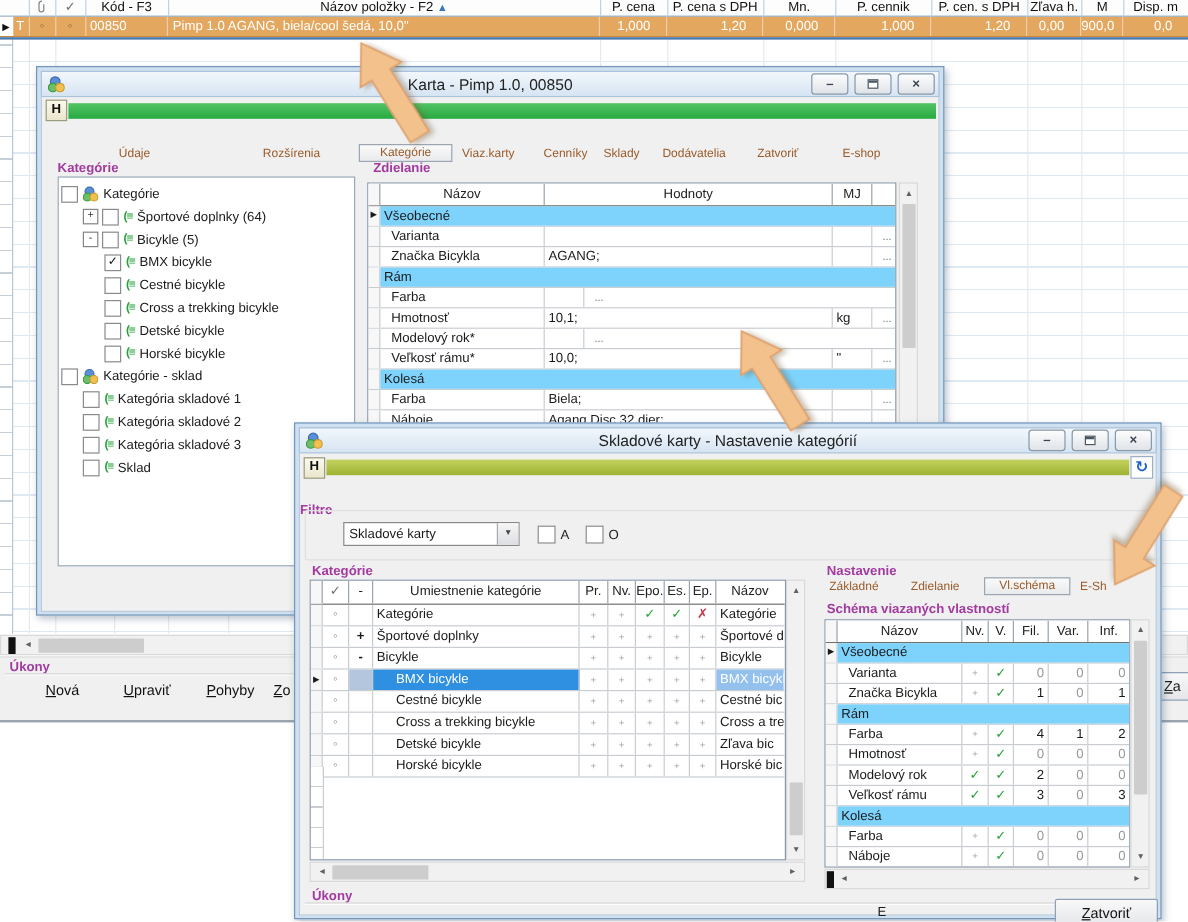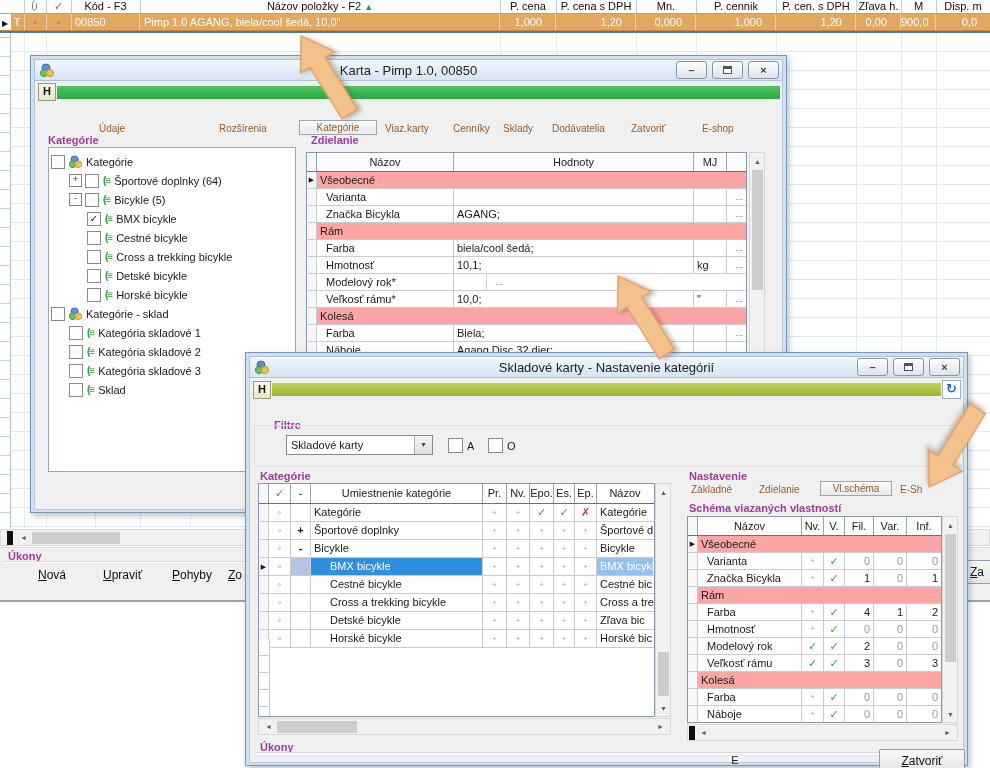--- a/index.html
+++ b/index.html
@@ -65,21 +65,21 @@
   .cat-ico{color:#27a23b;font-weight:bold;font-size:10px;margin-right:4px;letter-spacing:-1px;flex:none}
   .lvl1{padding-left:18px}.lvl2{padding-left:36px}.lvl1b{padding-left:18px}
   
   .gtable{position:absolute;background:#fff;border:1px solid #8a9aaa;box-sizing:border-box;overflow:hidden}
   .ghead{display:flex;border-bottom:1px solid #707070;background:#fff}
   .ghead span{display:block;text-align:center;border-right:1px solid #9aa4ae;box-sizing:border-box;
               overflow:hidden;white-space:nowrap;color:#222}
   .grow{display:flex;border-bottom:1px solid #c9cdd2}
   .grow span{display:block;border-right:1px solid #c9cdd2;box-sizing:border-box;overflow:hidden;white-space:nowrap;
              padding:0 3px}
-  .section span{background:#fca5a5}
+  .section span{background:#7dd3fc}
   .mk-g{color:#2aa23c;font-weight:bold}
   .mk-r{color:#c43848;font-weight:bold}
   .mk-d{color:#a8a8a8;font-size:8px}
   .num{text-align:right}
   .zero{color:#9a9a9a}
   .mcell{flex:none;background:#f7f7f7}
   .vscroll{position:absolute;width:16px;background:#f1f1f1;border:1px solid #d9d9d9;box-sizing:border-box}
   .vs-btn{position:absolute;left:1px;width:13px;height:14px;text-align:center;font-size:7px;color:#606060;line-height:15px}
   .vs-thumb{position:absolute;left:2px;width:11px;background:#cdcdcd;border-radius:1px}
   
@@ -317,21 +317,20 @@
           <span style="width:33px"></span>
           <span style="width:19px;border-right:none;color:#707070;font-size:9px;text-align:right">...</span>
         </div>
       <div class="grow section" style="height:16px;line-height:16px">
           <span class="mcell" style="width:10px;background:#f7f7f7"></span>
           <span style="width:429px;border-right:none">Rám</span>
         </div>
       <div class="grow" style="height:16px;line-height:16px">
           <span class="mcell" style="width:10px"></span>
           <span style="width:137px;padding-left:9px">Farba</span>
-          <span style="width:240px">biela/cool šedá;</span>
           <span style="width:33px"></span>
           <span style="width:19px;border-right:none;color:#707070;font-size:9px;text-align:right">...</span>
         </div>
       <div class="grow" style="height:16px;line-height:16px">
           <span class="mcell" style="width:10px"></span>
           <span style="width:137px;padding-left:9px">Hmotnosť</span>
           <span style="width:240px">10,1;</span>
           <span style="width:33px">kg</span>
           <span style="width:19px;border-right:none;color:#707070;font-size:9px;text-align:right">...</span>
         </div>
@@ -395,21 +394,21 @@
       <span class="wbtn">×</span>
     </span>
   </div>
   <div class="win-body" style="height:384px">
     <div class="toolbar" style="top:0">
       <span class="hbtn">H</span>
       <span class="bar-olive"></span>
       <span style="width:17px;height:17px;border:1px solid #9ab0c6;background:#fff;text-align:center;line-height:16px;color:#1a62c8;font-weight:bold;font-size:13px;margin-left:1px">↻</span>
     </div>
 
-    <div class="abs grp-label" style="left:24px;top:41px">Filtre</div>
+    <div class="abs grp-label" style="left:0;top:41px">Filtre</div>
     <div class="abs" style="left:4px;top:47px;width:707px;height:40px;border:1px solid #e0e0e0;border-radius:2px"></div>
     <div class="combo" style="left:36px;top:57px;width:147px">
       <span class="combo-txt">Skladové karty</span>
       <span class="combo-btn" style="font-size:7px">▼</span>
     </div>
     <div class="fcb" style="left:198px;top:60px">
         <span class="box"></span>
         <span>A</span>
       </div>
     <div class="fcb" style="left:238px;top:60px">

